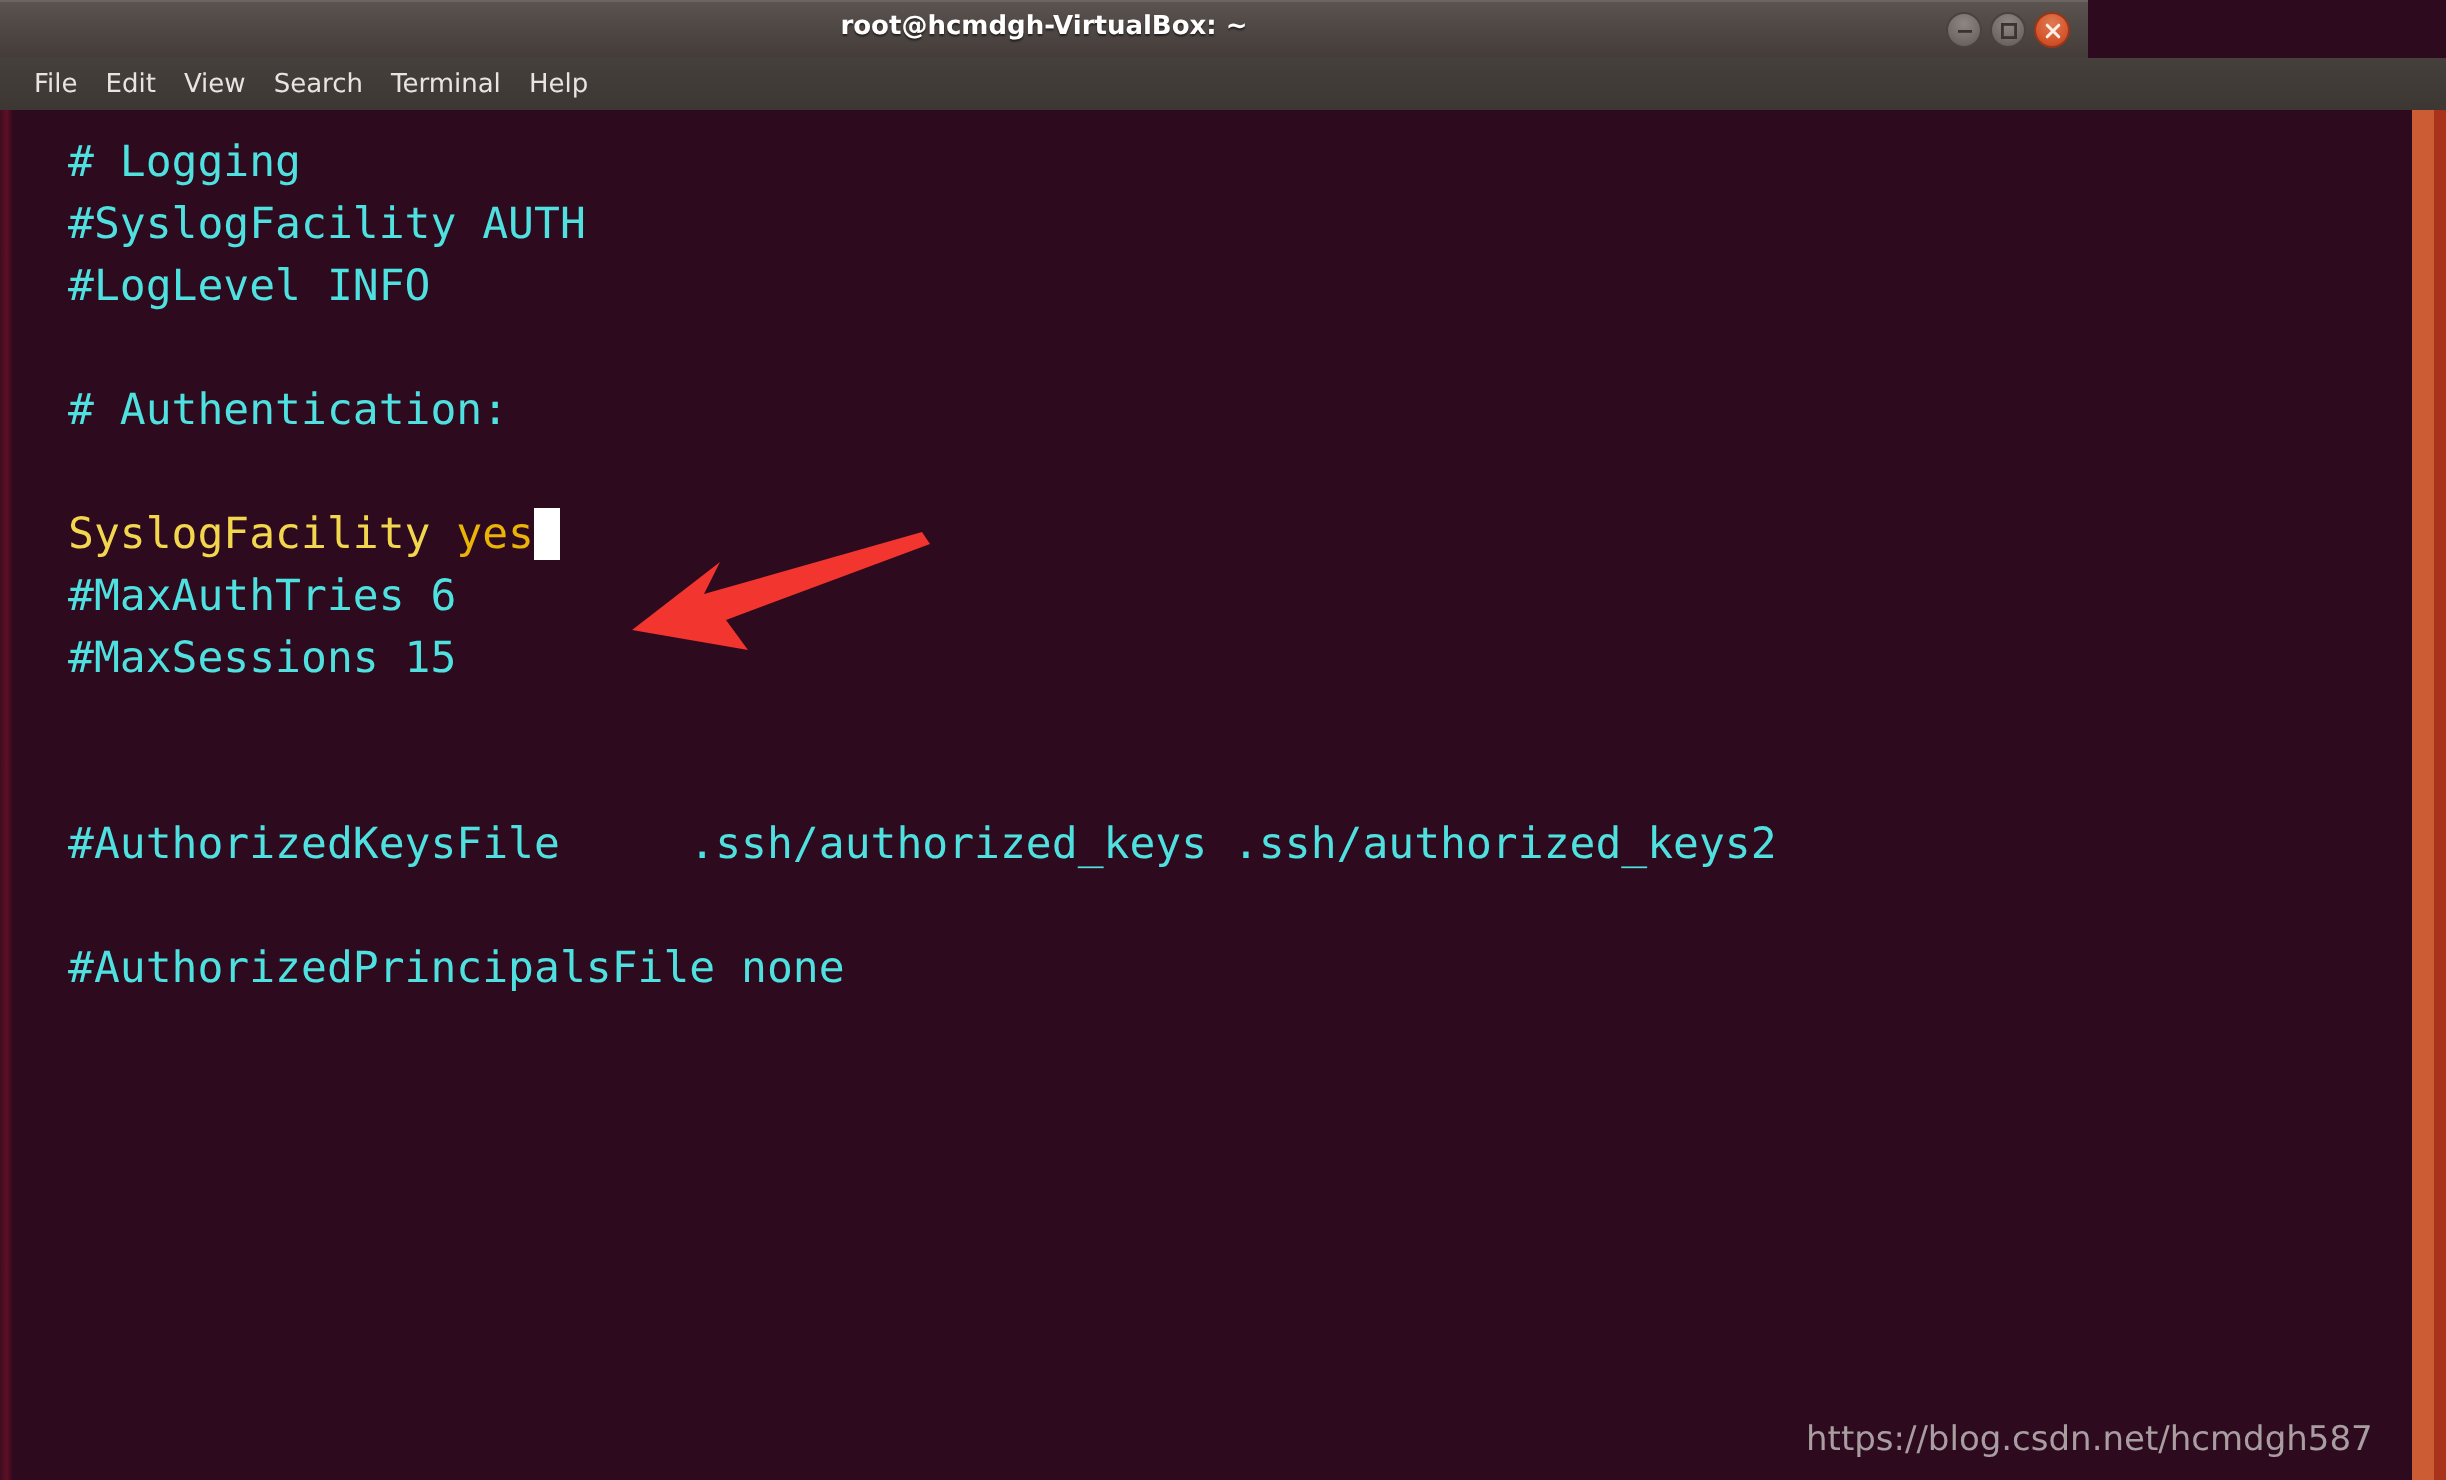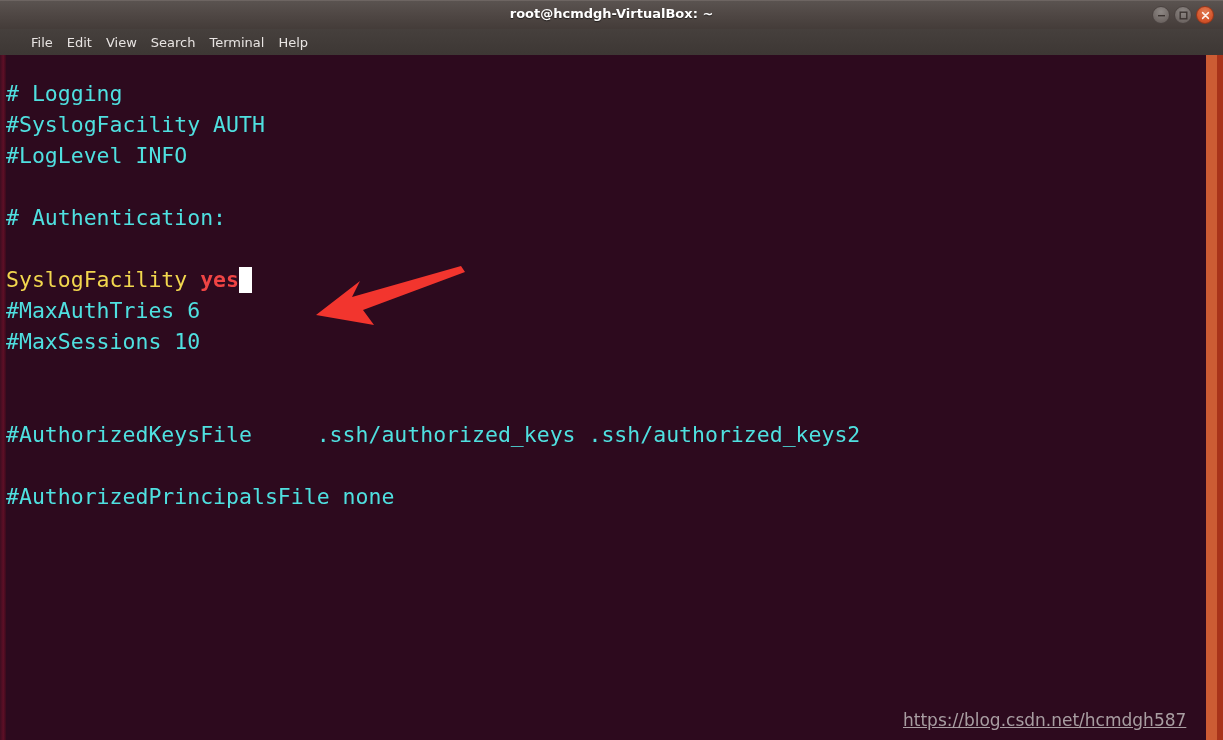--- a/index.html
+++ b/index.html
@@ -13,21 +13,21 @@
     height: 740px;
     overflow: hidden;
     font-family: "DejaVu Sans", sans-serif;
     background: #2d0a1e;
   }
 
   
   .titlebar {
     position: absolute;
     left: 0; top: 0;
-    width: 1223px;
+    width: 1044px;
     height: 29px;
     background: linear-gradient(to bottom, #5a5350 0%, #504845 45%, #443c39 100%);
     border-top: 1px solid #6d6562;
     box-sizing: border-box;
   }
   .titlebar-title {
     position: absolute;
     left: 0; right: 0;
     top: 5px;
     text-align: center;
@@ -66,21 +66,21 @@
 
   
   .menubar {
     position: absolute;
     left: 0; top: 29px;
     width: 1223px;
     height: 26px;
     background: linear-gradient(to bottom, #46403d 0%, #3d3734 100%);
     display: flex;
     align-items: center;
-    padding-left: 24px;
+    padding-left: 10px;
     box-sizing: border-box;
   }
   .menu-item {
     font-size: 13px;
     color: #e8e4e2;
     padding: 2px 7px;
     font-family: "DejaVu Sans", sans-serif;
     white-space: nowrap;
   }
 
@@ -96,37 +96,38 @@
   .left-edge {
     position: absolute;
     left: 0; top: 0;
     width: 6px;
     height: 685px;
     background: linear-gradient(to right, #3d0d20 0%, #5e0f26 55%, #3a0a1c 100%);
   }
   .term-body {
     position: absolute;
     left: 6px;
-    top: 16px;
+    top: 4px;
     width: 1188px;
     height: 655px;
     padding-top: 7px;
     box-sizing: border-box;
+    padding-left: 28px;
   }
   .line {
     height: 31px;
     line-height: 31px;
     font-family: "DejaVu Sans Mono", monospace;
     font-size: 21.5px;
     color: #4fe0e0;
     white-space: pre;
     letter-spacing: 0px;
   }
   .c-keyword { color: #f2d74e; }
-  .c-value   { color: #ef4444; font-weight: bold; }
+  .c-value   { color: #eab308; font-weight: normal; }
   .cursor-block {
     display: inline-block;
     width: 13px;
     height: 26px;
     background: #ffffff;
     vertical-align: -6px;
   }
 
   
   .statusline {
@@ -178,21 +179,20 @@
   
   .watermark {
     position: absolute;
     left: 903px;
     top: 710px;
     font-family: "DejaVu Sans", sans-serif;
     font-size: 17px;
     color: #b9b2b4;
     opacity: 0.88;
     white-space: nowrap;
-    text-decoration: underline;
   }
 </style>
 </head>
 <body>
 
 <div id="app">
 
   <div class="titlebar">
     <div class="titlebar-title">root@hcmdgh-VirtualBox: ~</div>
     <div class="win-buttons">
@@ -228,21 +228,21 @@
 
     <div class="term-body">
       <div class="line"># Logging</div>
       <div class="line">#SyslogFacility AUTH</div>
       <div class="line">#LogLevel INFO</div>
       <div class="line">&nbsp;</div>
       <div class="line"># Authentication:</div>
       <div class="line">&nbsp;</div>
       <div class="line"><span class="c-keyword">SyslogFacility</span><span> </span><span class="c-value">yes</span><span class="cursor-block"></span></div>
       <div class="line">#MaxAuthTries 6</div>
-      <div class="line">#MaxSessions 10</div>
+      <div class="line">#MaxSessions 15</div>
       <div class="line">&nbsp;</div>
       <div class="line">&nbsp;</div>
       <div class="line">#AuthorizedKeysFile     .ssh/authorized_keys .ssh/authorized_keys2</div>
       <div class="line">&nbsp;</div>
       <div class="line">#AuthorizedPrincipalsFile none</div>
       <div class="line">&nbsp;</div>
     </div>
 
     <div class="statusline">
       

